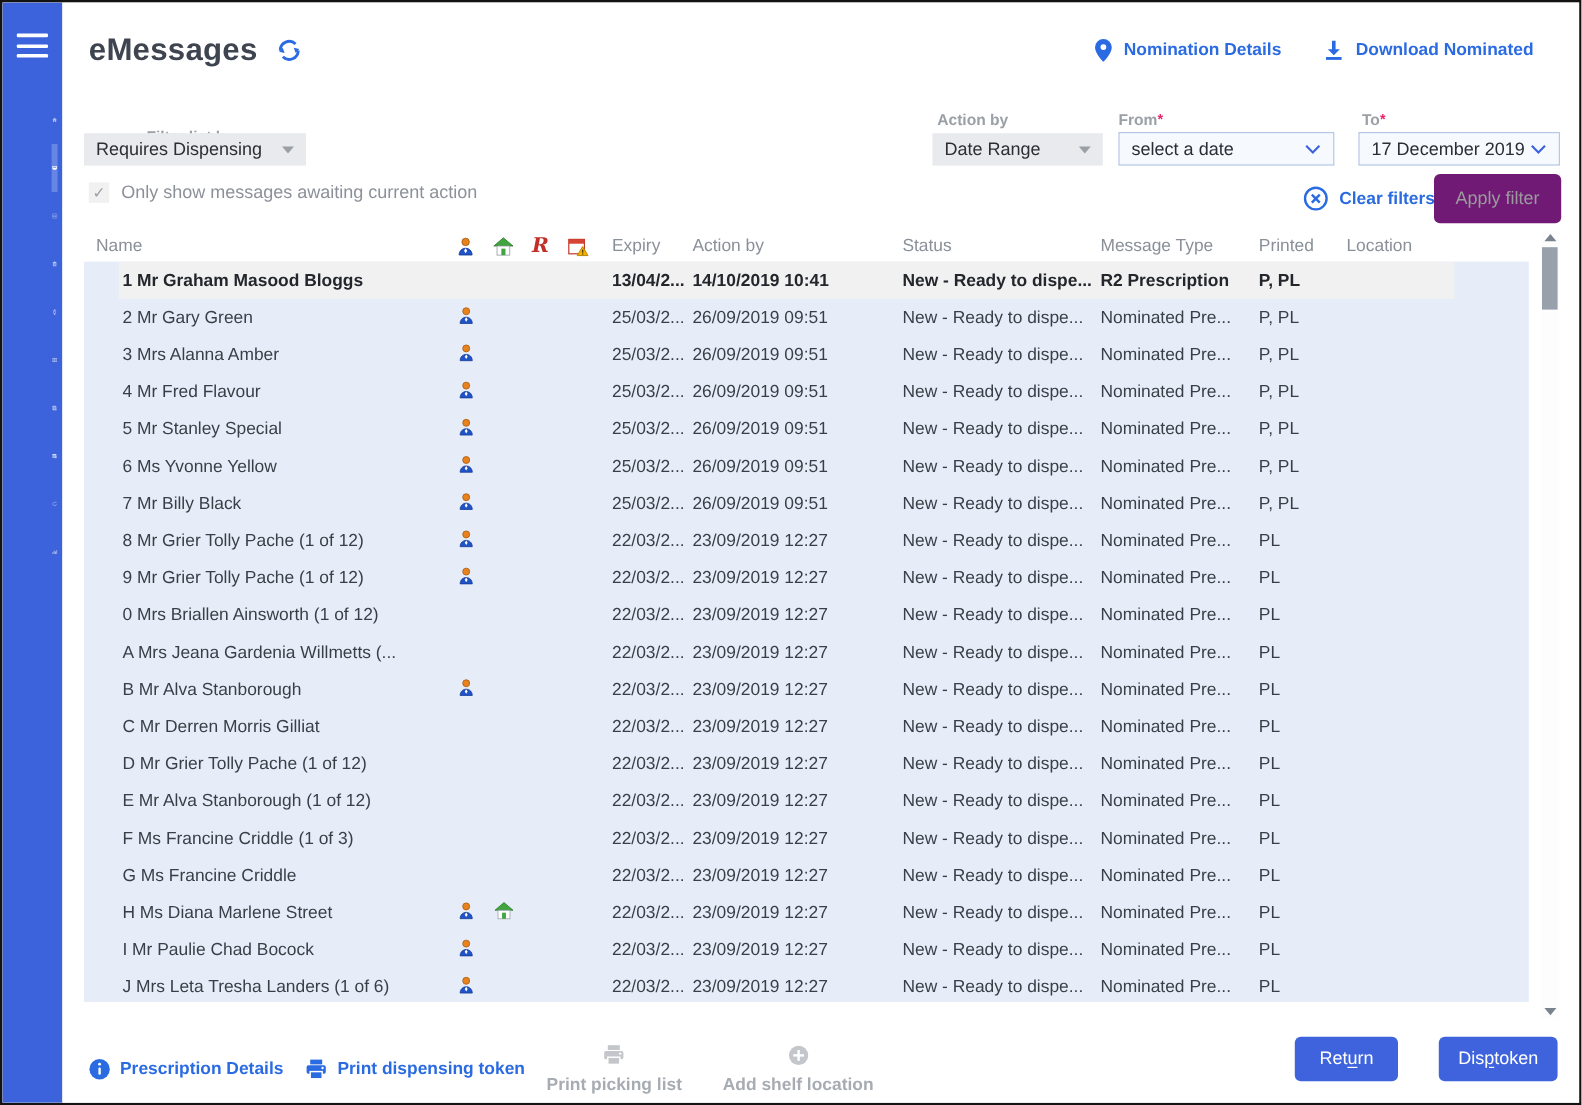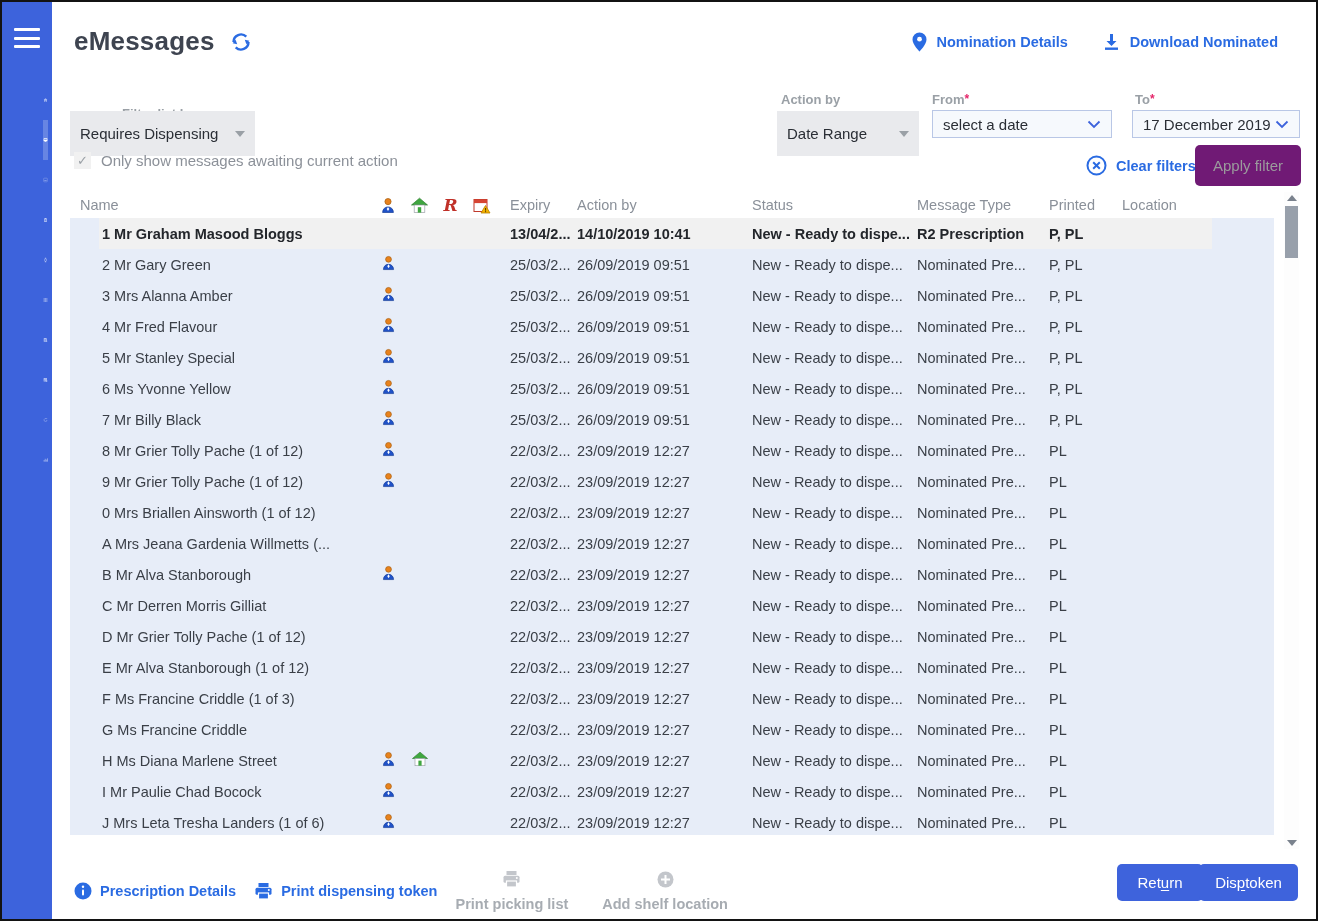--- a/index.html
+++ b/index.html
@@ -20,21 +20,21 @@
 
   .topbar { position:absolute; top:24px; left:22px; right:38px; display:flex; align-items:center; }
   .page-title { font-size:26px; font-weight:700; color:#3E4450; letter-spacing:.2px; }
   .refresh-btn { margin-left:14px; cursor:pointer; display:flex; align-items:center; }
   .top-actions { margin-left:auto; display:flex; align-items:center; gap:34px; }
   .top-link { display:flex; align-items:center; gap:9px; color:#2A6BE2; font-size:14.5px; font-weight:700; cursor:pointer; text-decoration:none; }
 
   
   .flabel { position:absolute; font-size:13px; font-weight:700; color:#9AA0A6; }
   .req { color:#E5266A; font-size:12px; vertical-align:top; }
-  .sel-gray { position:absolute; height:45px; background:#E9EAED; display:flex; align-items:center; padding:0 10px; font-size:15px; color:#2A2E35; cursor:pointer; }
+  .sel-gray { position:absolute; height:27px; background:#E9EAED; display:flex; align-items:center; padding:0 10px; font-size:15px; color:#2A2E35; cursor:pointer; }
   .caret { width:0; height:0; border-left:5px solid transparent; border-right:5px solid transparent; border-top:6px solid #9AA0A6; margin-left:auto; }
   .sel-date { position:absolute; height:28px; background:#F6F9FD; border:1px solid #B9C7E6; display:flex; align-items:center; padding:0 10px; font-size:15px; color:#2A2E35; cursor:pointer; }
   .sel-date .txt { flex:1; }
 
   .chkrow { position:absolute; top:150px; left:22px; display:flex; align-items:center; gap:10px; }
   .chkbox { width:17px; height:17px; background:#F1F1F1; color:#9AA0A6; font-size:13px; display:flex; align-items:center; justify-content:center; cursor:pointer; }
   .chklabel { font-size:15px; color:#8C9199; }
   .clear-filters { position:absolute; top:153px; left:1034px; display:flex; align-items:center; gap:9px; color:#2A6BE2; font-size:14.5px; font-weight:700; cursor:pointer; }
   .apply-btn { position:absolute; top:143px; left:1143px; width:106px; height:41px; background:#701a75; border:none; border-radius:5px; color:#9B9B9D; font-size:15px; font-family:inherit; cursor:default; }
 
@@ -62,21 +62,21 @@
   .tri-down { width:0; height:0; border-left:5px solid transparent; border-right:5px solid transparent; border-top:6px solid #7A828D; }
   .vs-thumb { position:absolute; top:14px; left:1px; width:13px; height:52px; background:#98A0AB; cursor:grab; }
 
   
   .footer-links { position:absolute; left:22px; top:868px; display:flex; align-items:center; gap:10px; }
   .flink { display:flex; align-items:center; gap:8px; font-size:14.5px; font-weight:700; cursor:pointer; }
   .flink.on { color:#2A6BE2; }
   .flink.off { color:#A7ACB2; cursor:default;flex-direction:column; }
   .flink + .flink { margin-left:8px; }
   .btn-blue { position:absolute; top:862px; height:37px; background:#3E63DC; border:none; border-radius:5px; color:#fff; font-size:15px; font-family:inherit; cursor:pointer; }
-  .btn-return { left:1027px; width:86px;margin-left:38px; }
+  .btn-return { left:1027px; width:86px; }
   .btn-dispense { left:1147px; width:99px; }
   .accel { text-decoration:underline; text-underline-offset:2px; }
 </style>
 </head>
 <body>
 
 <div class="window">
 
   <aside class="sidebar">
     <button class="hamburger">

